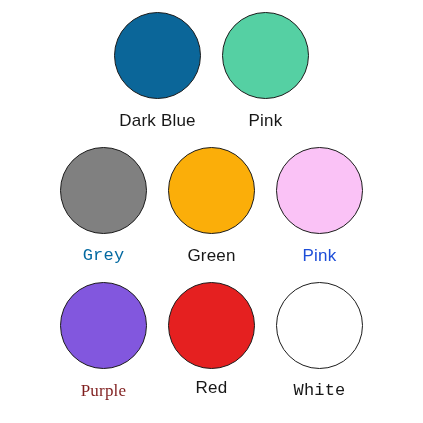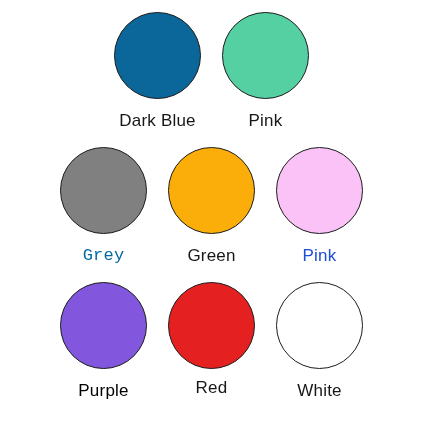--- a/index.html
+++ b/index.html
@@ -85,25 +85,25 @@
     </div>
     <div class="swatch-cell">
       <span class="swatch-circle" style="background-color: rgb(250, 194, 246); border-color: rgb(28, 28, 28);"></span>
       <span class="swatch-label" style="color: #1d4ed8;">Pink</span>
     </div>
   </div>
 
   <div class="swatch-row" id="row-3">
     <div class="swatch-cell">
       <span class="swatch-circle" style="background-color: rgb(130, 87, 222); border-color: rgb(28, 28, 28);"></span>
-      <span class="swatch-label" style="color: #000000;">Purple</span>
+      <span class="swatch-label" style="color: #7f1d1d; font-family: Liberation Serif, serif;">Purple</span>
     </div>
     <div class="swatch-cell">
       <span class="swatch-circle" style="background-color: rgb(229, 32, 32); border-color: rgb(28, 28, 28);"></span>
       <span class="swatch-label" style="color: rgb(23, 23, 23); margin-top: 9px;">Red</span>
     </div>
     <div class="swatch-cell">
       <span class="swatch-circle" style="background-color: rgb(255, 255, 255); border-color: rgb(28, 28, 28);"></span>
-      <span class="swatch-label" style="color: rgb(23, 23, 23);">White</span>
+      <span class="swatch-label" style="color: rgb(23, 23, 23); font-family: Liberation Mono, monospace;">White</span>
     </div>
   </div>
 
 </div>
 
 </body></html>

